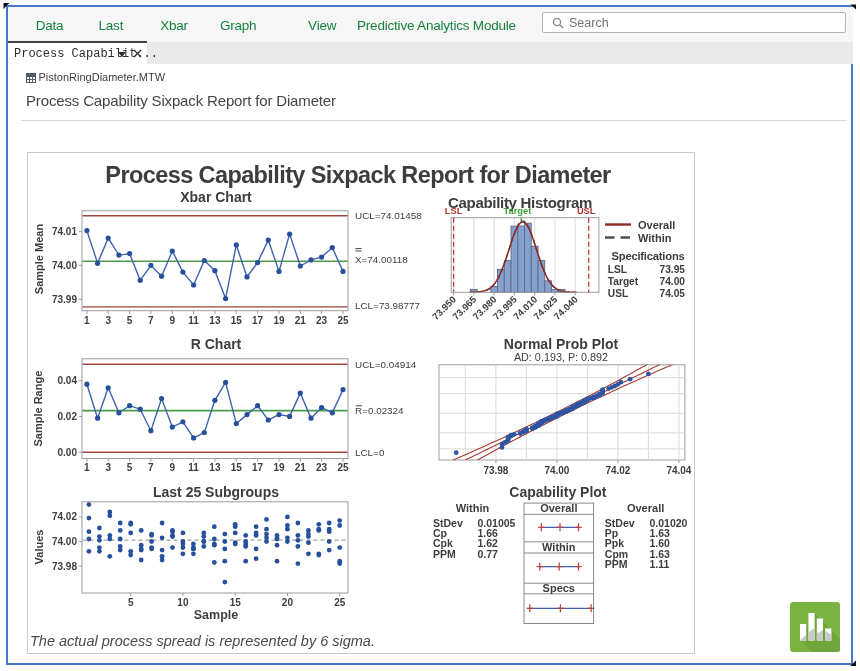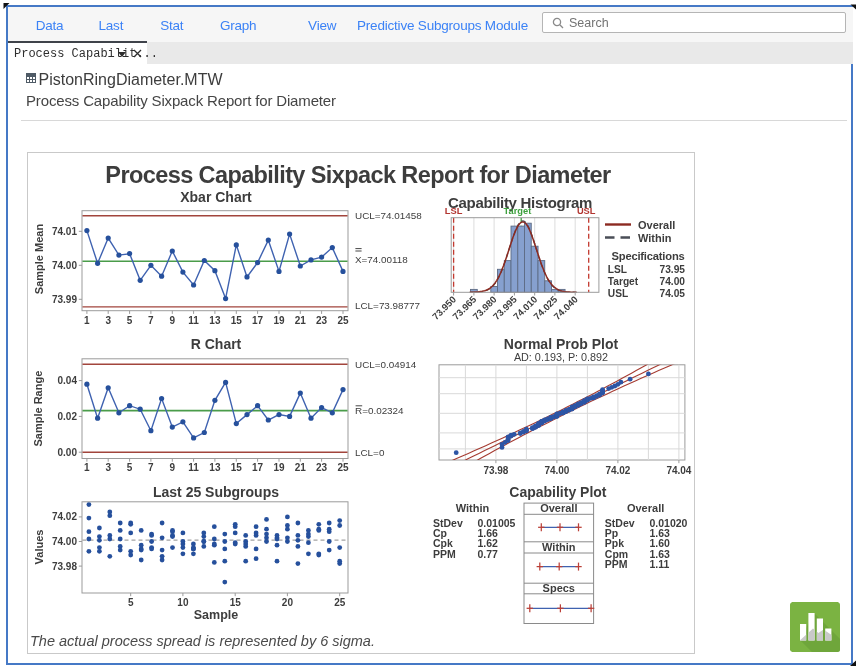--- a/index.html
+++ b/index.html
@@ -1,46 +1,46 @@
 <!DOCTYPE html>
 <html><head><meta charset="utf-8"><style>
 html,body{margin:0;padding:0;background:#fff;}
 body{width:860px;height:671px;position:relative;font-family:"Liberation Sans",sans-serif;overflow:hidden;}
 .abs{position:absolute;}
-.menu{font-size:13.5px;letter-spacing:-0.2px;color:#3b82f6;}
+.menu{font-size:13.5px;letter-spacing:-0.2px;color:#15803d;}
 </style></head><body>
 <div class="abs" style="left:6px;top:5px;width:843px;height:656px;border:2px solid #4579c6;background:#fff;"></div>
 <div class="abs" style="left:8px;top:7px;width:845px;height:35px;background:#f6f6f6;"></div>
 <span class="abs menu" style="left:35.7px;top:18px;">Data</span>
 <span class="abs menu" style="left:98.5px;top:18px;">Last</span>
-<span class="abs menu" style="left:160.2px;top:18px;">Stat</span>
+<span class="abs menu" style="left:160.2px;top:18px;">Xbar</span>
 <span class="abs menu" style="left:219.9px;top:18px;">Graph</span>
 <span class="abs menu" style="left:292.1px;top:18px;margin-left:16px;">View</span>
-<span class="abs menu" style="left:357px;top:18px;">Predictive Subgroups Module</span>
+<span class="abs menu" style="left:357px;top:18px;">Predictive Analytics Module</span>
 <div class="abs" style="left:541.7px;top:12px;width:304px;height:21px;border:1px solid #b5b5b5;border-radius:2px;background:#fff;box-sizing:border-box;"></div>
 <svg class="abs" style="left:551px;top:16px;" width="14" height="14" viewBox="0 0 14 14">
     <circle cx="6" cy="6" r="3.6" fill="none" stroke="#8a8a8a" stroke-width="1.3"></circle>
     <line x1="8.8" y1="8.8" x2="12" y2="12" stroke="#8a8a8a" stroke-width="1.3"></line>
   </svg>
 <span class="abs" style="left:569px;top:16px;font-size:12.5px;color:#737373;">Search</span>
 <div class="abs" style="left:8px;top:42px;width:845px;height:22px;background:#e9e9e9;"></div>
 <div class="abs" style="left:8px;top:41px;width:138.5px;height:23px;background:#fff;border-top:2px solid #3f434a;box-sizing:border-box;"></div>
 <span class="abs" style="left:14px;top:47px;font-size:12px;color:#2e2e2e;font-family:Liberation Mono, monospace;">Process Capabilit...</span>
 <svg class="abs" style="left:117px;top:50.5px;" width="10" height="7" viewBox="0 0 10 7">
     <path d="M1 1 L5 6 L9 1 Z" fill="#2e2e2e"></path>
   </svg>
 <svg class="abs" style="left:133px;top:48.5px;" width="9" height="9" viewBox="0 0 9 9">
     <path d="M1 1 L8 8 M8 1 L1 8" stroke="#2e2e2e" stroke-width="1.3"></path>
   </svg>
 <svg class="abs" style="left:26px;top:73px;" width="10" height="10" viewBox="0 0 10 10">
     <rect x="0.5" y="0.5" width="9" height="9" fill="#fff" stroke="#4f5b66" stroke-width="1"></rect>
     <path d="M0.5 3.5 H9.5 M0.5 6.5 H9.5 M3.5 0.5 V9.5 M6.5 0.5 V9.5" stroke="#4f5b66" stroke-width="1"></path>
     <rect x="0.5" y="0.5" width="9" height="3" fill="#4f5b66"></rect>
   </svg>
-<span class="abs" style="left:38.5px;top:71px;font-size:16px;color:#3d3d3d;">PistonRingDiameter.MTW</span>
+<span class="abs" style="left:38.5px;top:71px;font-size:11px;color:#3d3d3d;">PistonRingDiameter.MTW</span>
 <span class="abs" style="left:26px;top:92px;font-size:15px;letter-spacing:-0.15px;color:#454545;">Process Capability Sixpack Report for Diameter</span>
 <div class="abs" style="left:21px;top:120px;width:826px;height:1px;background:#d8d8d8;"></div>
 <svg class="abs" style="left:27px;top:152px;" width="668" height="502" viewBox="27 152 668 502" fill="#3d3d3d">
 <rect x="27.5" y="152.5" width="667" height="501" fill="#ffffff" stroke="#c9c9c9" stroke-width="1"></rect>
 <rect x="82" y="210.7" width="266" height="100" fill="none" stroke="#9b9b9b" stroke-width="1"></rect>
 <line x1="82.5" y1="215.7" x2="347.5" y2="215.7" stroke="#a2453c" stroke-width="1.4"></line>
 <line x1="82.5" y1="261.3" x2="347.5" y2="261.3" stroke="#4a9c4a" stroke-width="1.6"></line>
 <line x1="82.5" y1="306.9" x2="347.5" y2="306.9" stroke="#a2453c" stroke-width="1.4"></line>
 <polyline points="86.9,230.6 97.6,263.3 108.2,238.1 118.9,255.1 129.6,253.7 140.2,280.3 150.9,265.3 161.6,276.2 172.3,251.0 182.9,272.1 193.6,285.0 204.3,260.5 214.9,270.7 225.6,298.6 236.3,244.9 247.0,276.9 257.6,262.6 268.3,240.1 279.0,271.4 289.6,234.0 300.3,266.0 311.0,259.9 321.6,257.1 332.3,247.6 343.0,271.4" fill="none" stroke="#3f62b0" stroke-width="1.4"></polyline>
 <circle cx="86.9" cy="230.6" r="2.6" fill="#26509c"></circle>

